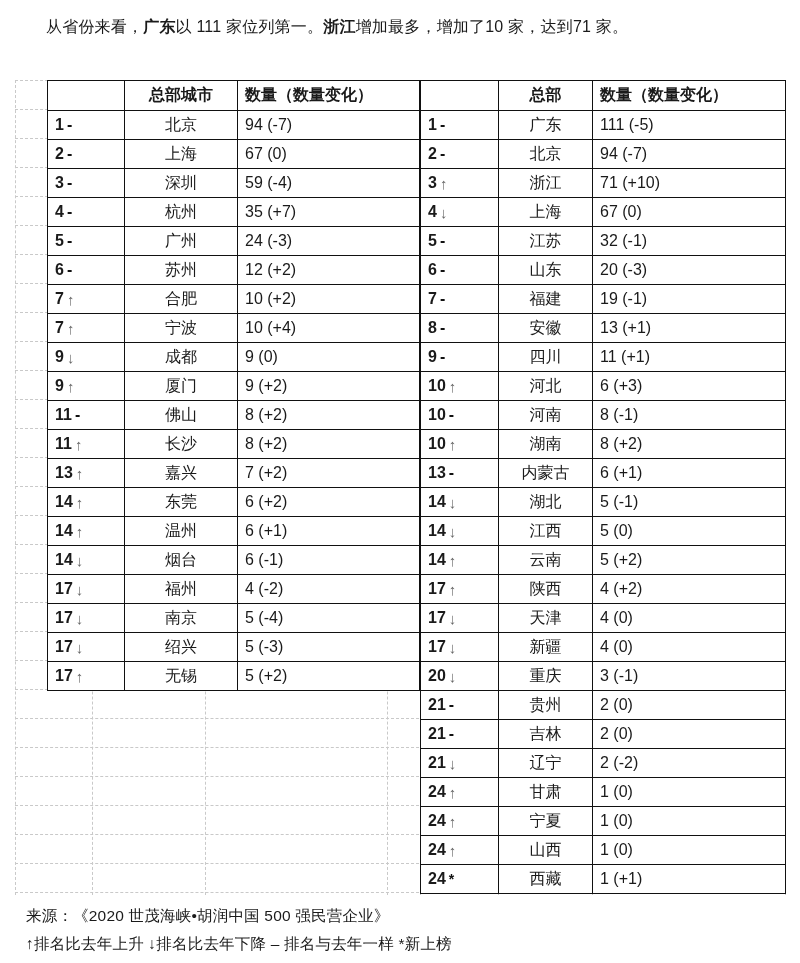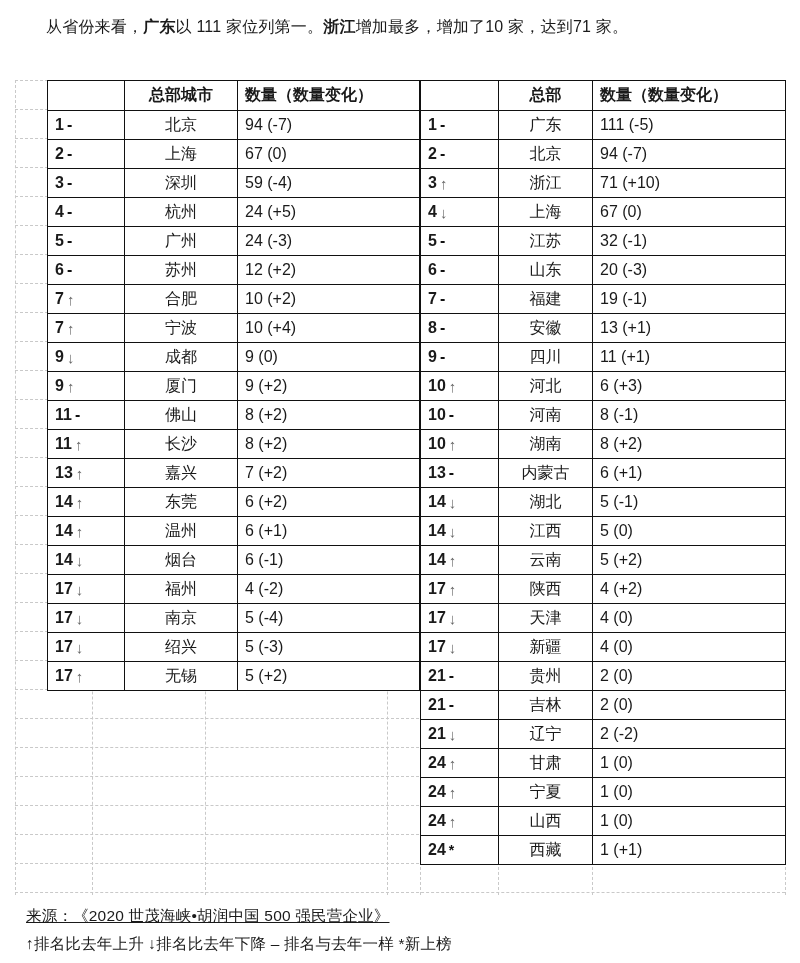--- a/index.html
+++ b/index.html
@@ -108,21 +108,21 @@
   .trend.star { color: #111; font-weight: bold; font-size: 14px; }
 
   
   .footer-line {
     position: absolute;
     font-size: 15.5px;
     line-height: 20px;
     white-space: nowrap;
     letter-spacing: 0.2px;
   }
-  #source-line { left: 26px; top: 906px; text-decoration: underline; }
+  #source-line { left: 26px; top: 906px; }
   #legend-line { left: 26px; top: 934px; }
 </style>
 </head>
 <body>
 
 <div id="headline">
   <span>从省份来看，</span><span class="b">广东</span><span>以 111 家位列第一。</span><span class="b">浙江</span><span>增加最多，增加了10 家，达到71 家。</span>
 </div>
 
 <div id="grid-backdrop">
@@ -197,21 +197,21 @@
           </span></td>
         <td class="c-name">深圳</td>
         <td class="c-num">59 (-4)</td>
       </tr>
       <tr>
         <td class="c-rank"><span class="rank-cell">
             <span class="rank-num">4</span>
             <span class="trend flat">-</span>
           </span></td>
         <td class="c-name">杭州</td>
-        <td class="c-num">24 (+5)</td>
+        <td class="c-num">35 (+7)</td>
       </tr>
       <tr>
         <td class="c-rank"><span class="rank-cell">
             <span class="rank-num">5</span>
             <span class="trend flat">-</span>
           </span></td>
         <td class="c-name">广州</td>
         <td class="c-num">24 (-3)</td>
       </tr>
       <tr>
@@ -493,20 +493,28 @@
       <tr>
         <td class="c-rank"><span class="rank-cell">
             <span class="rank-num">17</span>
             <span class="trend">↓</span>
           </span></td>
         <td class="c-name">新疆</td>
         <td class="c-num">4 (0)</td>
       </tr>
       <tr>
         <td class="c-rank"><span class="rank-cell">
+            <span class="rank-num">20</span>
+            <span class="trend">↓</span>
+          </span></td>
+        <td class="c-name">重庆</td>
+        <td class="c-num">3 (-1)</td>
+      </tr>
+      <tr>
+        <td class="c-rank"><span class="rank-cell">
             <span class="rank-num">21</span>
             <span class="trend flat">-</span>
           </span></td>
         <td class="c-name">贵州</td>
         <td class="c-num">2 (0)</td>
       </tr>
       <tr>
         <td class="c-rank"><span class="rank-cell">
             <span class="rank-num">21</span>
             <span class="trend flat">-</span>

